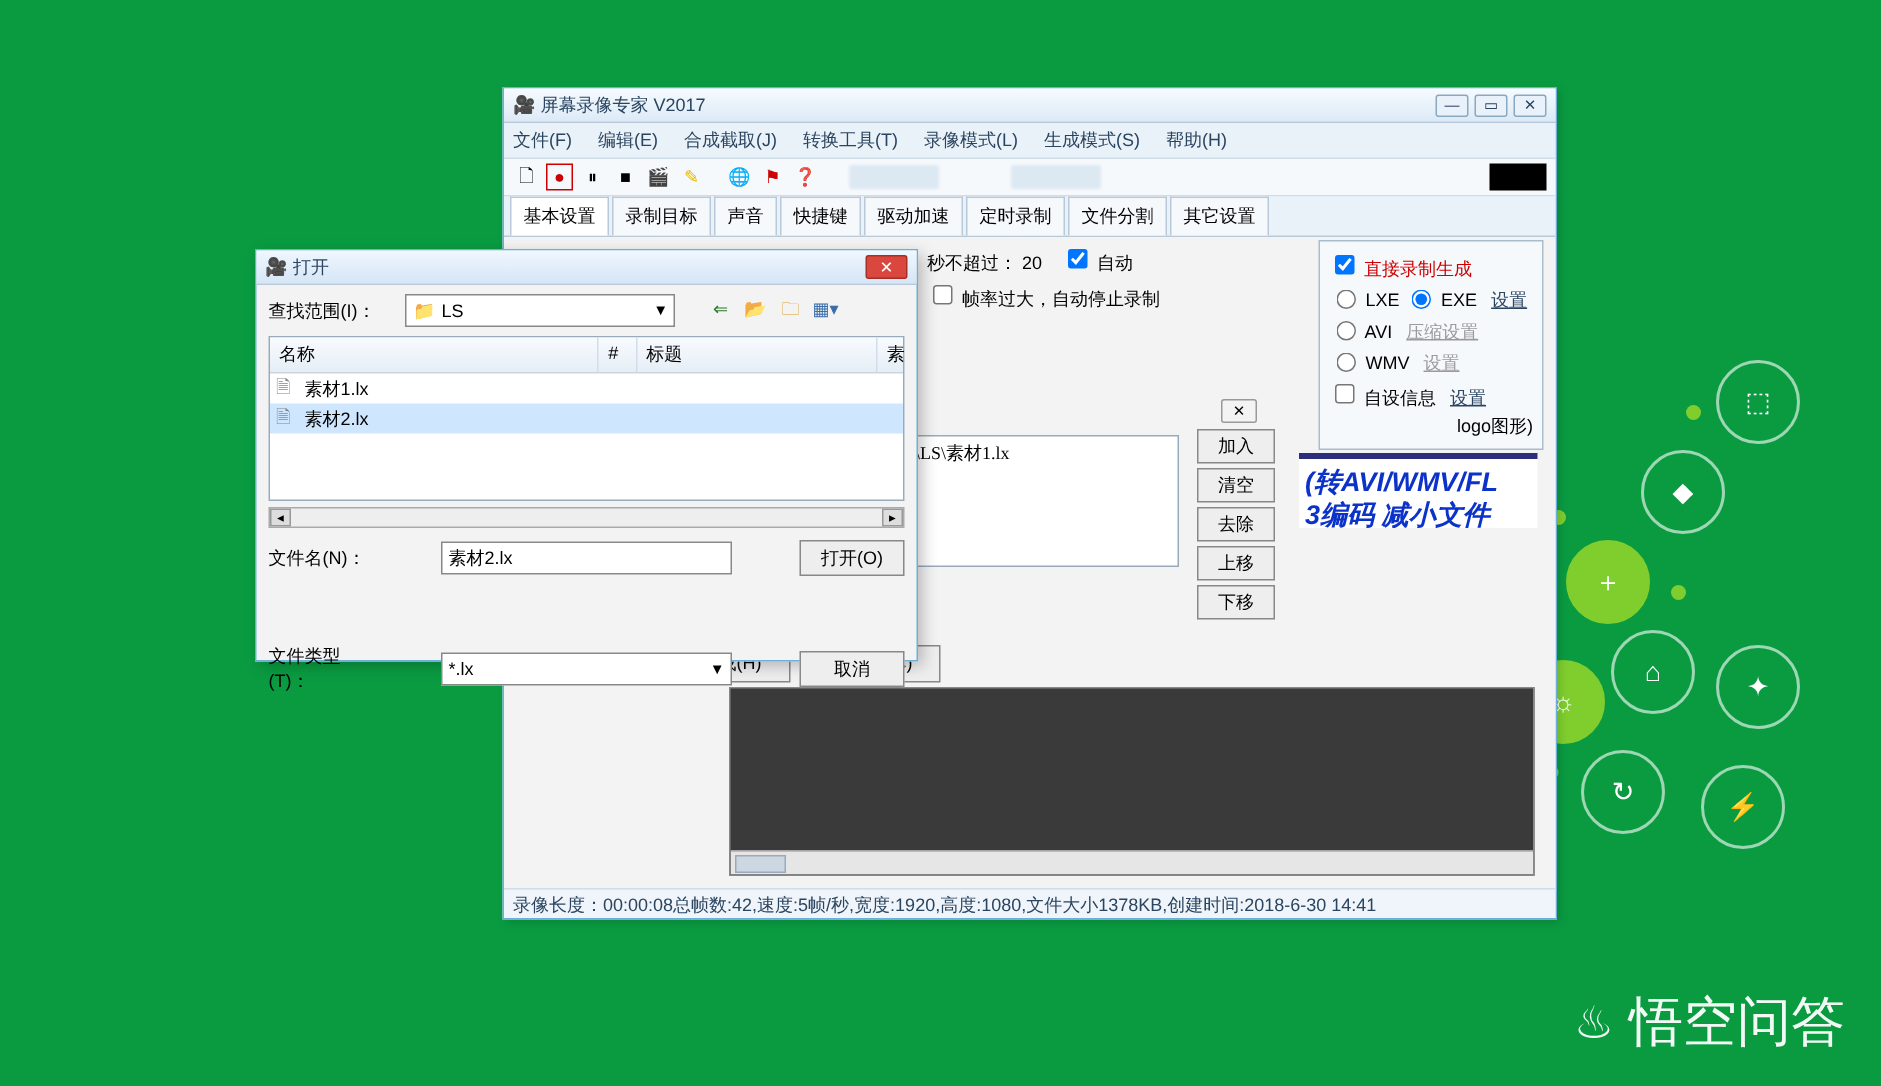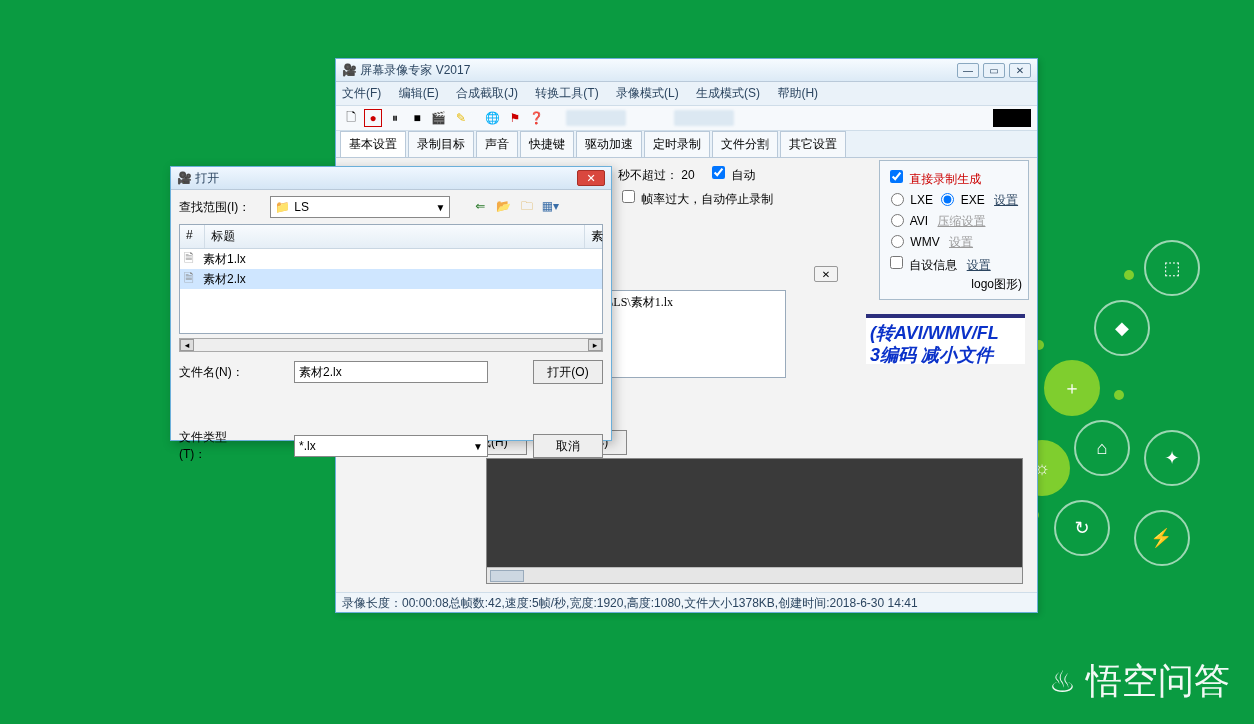--- a/index.html
+++ b/index.html
@@ -73,21 +73,21 @@
 }
 
 .side-buttons {
   position:absolute; left:462px; top:128px; width:52px;
   display:flex; flex-direction:column; gap:3px;
 }
 .side-buttons .sbtn { border:1px solid #888; background:#eee; text-align:center; padding:2px 0; cursor:pointer; }
 .side-close { position:absolute; left:478px; top:108px; width:24px; height:16px; border:1px solid #999; border-radius:2px; display:flex; align-items:center; justify-content:center; cursor:pointer; font-size:10px;}
 
 .blue-text-box {
-  position:absolute; left:530px; top:156px; right:12px; height:50px;
+  position:absolute; left:530px; top:144px; right:12px; height:50px;
   background:#fff; border-top:4px solid #2b2e7c; color:#0b32c9; font-size:18px; font-weight:bold;
   padding:4px 4px; overflow:hidden; line-height:22px; font-style:italic;
 }
 
 .bottom-buttons {
   position:absolute; left:28px; top:272px; display:flex; gap:22px;
 }
 .bottom-buttons .bbtn { border:1px solid #888; background:#eee; padding:3px 18px; cursor:pointer; }
 
 .preview-area {
@@ -258,20 +258,27 @@
       </div>
       <div class="row" style="text-align:right;"><span>logo图形)</span></div>
     </div>
 
     <div class="side-close">✕</div>
 
     <div class="file-path-box">
       <span>\LS\素材1.lx</span>
     </div>
 
+    <div class="side-buttons">
+      <div class="sbtn">加入</div>
+      <div class="sbtn">清空</div>
+      <div class="sbtn">去除</div>
+      <div class="sbtn">上移</div>
+      <div class="sbtn">下移</div>
+    </div>
 
     <div class="blue-text-box">
       <div>(转AVI/WMV/FL</div>
       <div>3编码 减小文件</div>
     </div>
 
     <div class="bottom-buttons">
       <div class="bbtn">说明</div>
       <div class="bbtn">合成(H)</div>
       <div class="bbtn">关闭(C)</div>
@@ -305,20 +312,21 @@
     <div class="dlg-navicons">
       <span style="color:#2a7a2a;">⇐</span>
       <span style="color:#d8a030;">📂</span>
       <span style="color:#d8a030;">🗀</span>
       <span style="color:#3a6ea8;">▦▾</span>
     </div>
   </div>
 
   <div class="dlg-list">
     <div class="header">
+      <div class="c-name">名称</div>
       <div class="c-hash">#</div>
       <div class="c-title">标题</div>
       <div class="c-ext">素</div>
     </div>
     <div class="row">
       <span class="ficon">🗎</span>
       <span>素材1.lx</span>
     </div>
     <div class="row selected">
       <span class="ficon">🗎</span>

